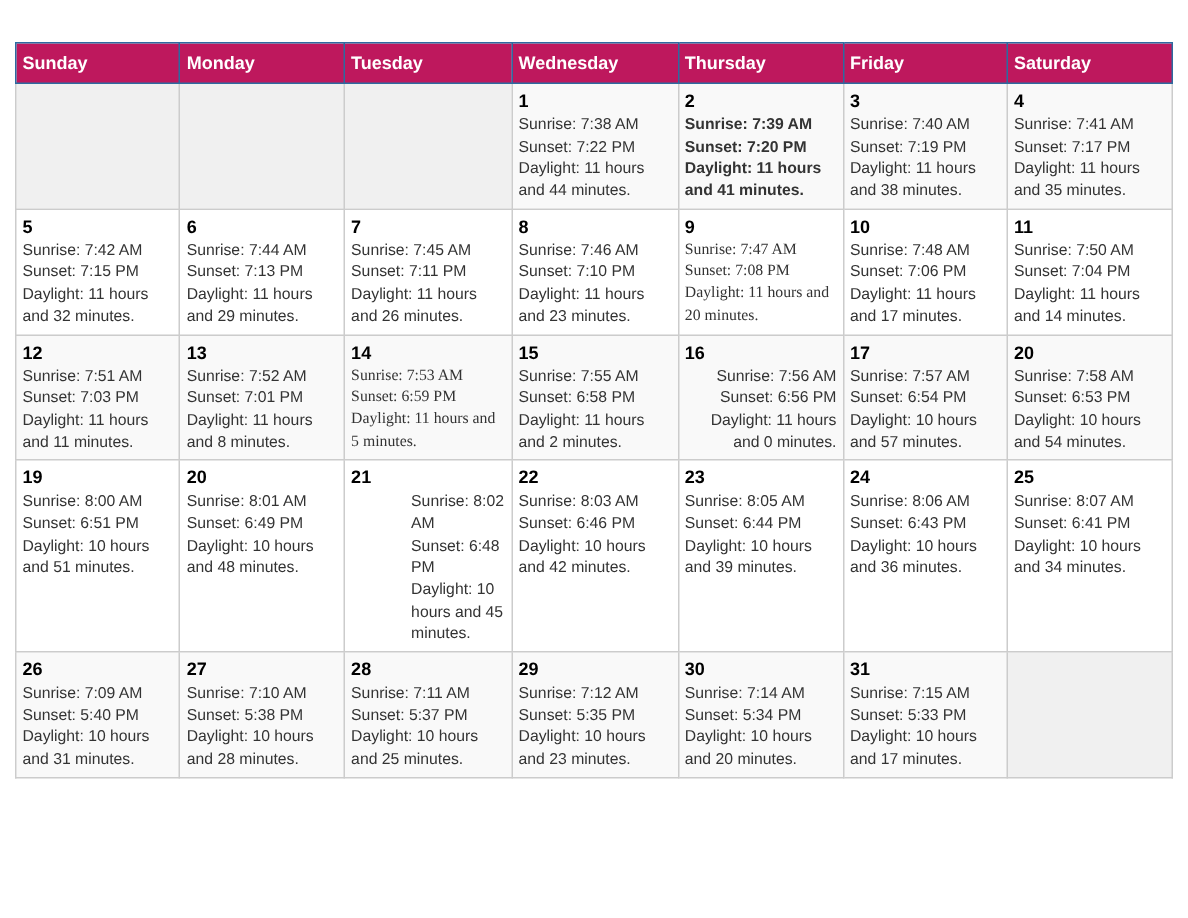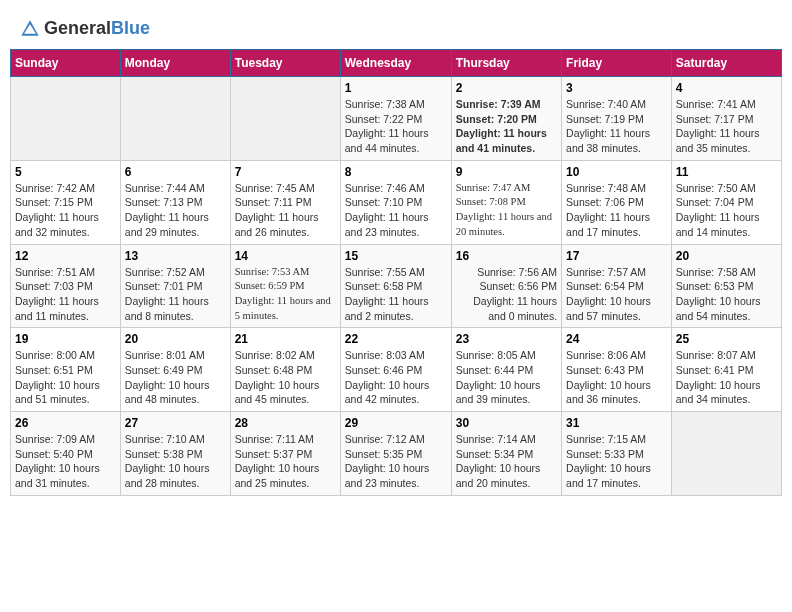--- a/index.html
+++ b/index.html
@@ -86,29 +86,20 @@
       line-height: 1.4;
     }
     .empty-cell {
       background: #f0f0f0 !important;
     }
   </style>
 </head>
 <body>
 
 <div class="header">
-  <div class="logo">
-    <svg class="logo-icon" viewBox="0 0 30 30" xmlns="http://www.w3.org/2000/svg">
-      <polygon points="15,2 28,25 2,25" fill="#3a7fc1"></polygon>
-      <polygon points="15,8 24,22 6,22" fill="white"></polygon>
-    </svg>
-    <div>
-      <span class="logo-text-general">General</span><span class="logo-text-blue">Blue</span>
-    </div>
-  </div>
 </div>
 
 <table class="calendar">
   <thead>
     <tr>
     <th>Sunday</th>
         <th>Monday</th>
         <th>Tuesday</th>
         <th>Wednesday</th>
         <th>Thursday</th>
@@ -242,21 +233,21 @@
 Daylight: 10 hours and 51 minutes.</div>
         </td>
         <td>
           <span class="day-number">20</span>
           <div class="day-info" style="white-space: pre-line;">Sunrise: 8:01 AM
 Sunset: 6:49 PM
 Daylight: 10 hours and 48 minutes.</div>
         </td>
         <td>
           <span class="day-number">21</span>
-          <div class="day-info" style="white-space: pre-line;">Sunrise: 8:02 AM
+          <div class="day-info" style="white-space: pre-line; margin-left: 40px;">Sunrise: 8:02 AM
 Sunset: 6:48 PM
 Daylight: 10 hours and 45 minutes.</div>
         </td>
         <td>
           <span class="day-number">22</span>
           <div class="day-info" style="white-space: pre-line;">Sunrise: 8:03 AM
 Sunset: 6:46 PM
 Daylight: 10 hours and 42 minutes.</div>
         </td>
         <td>

